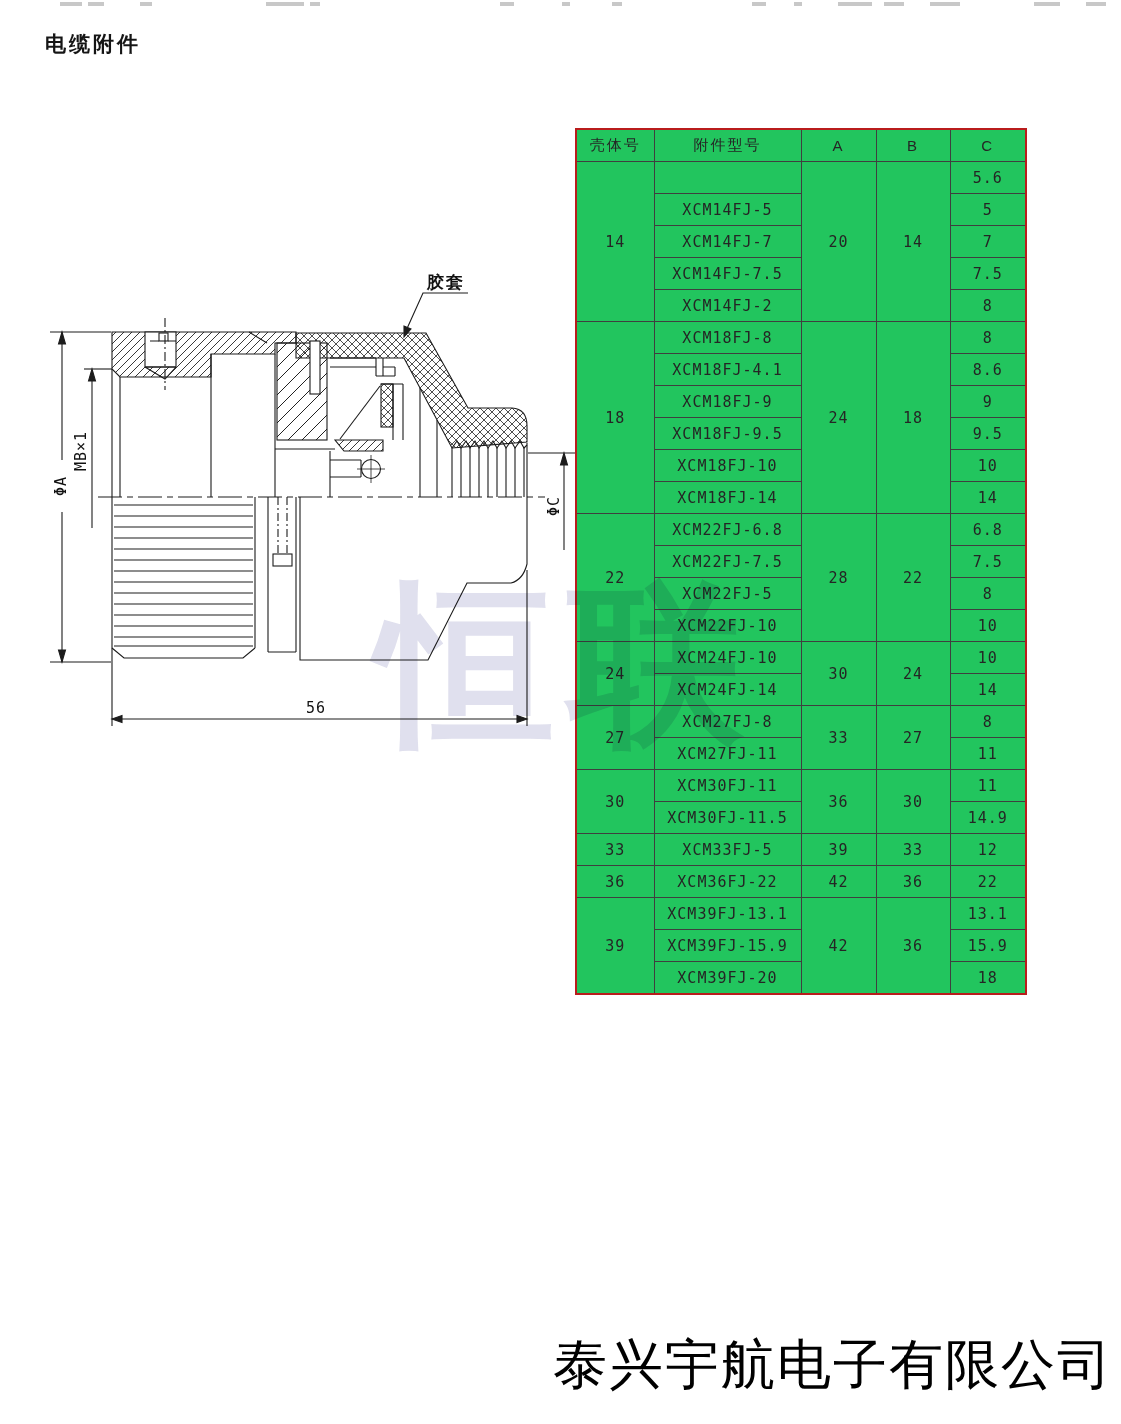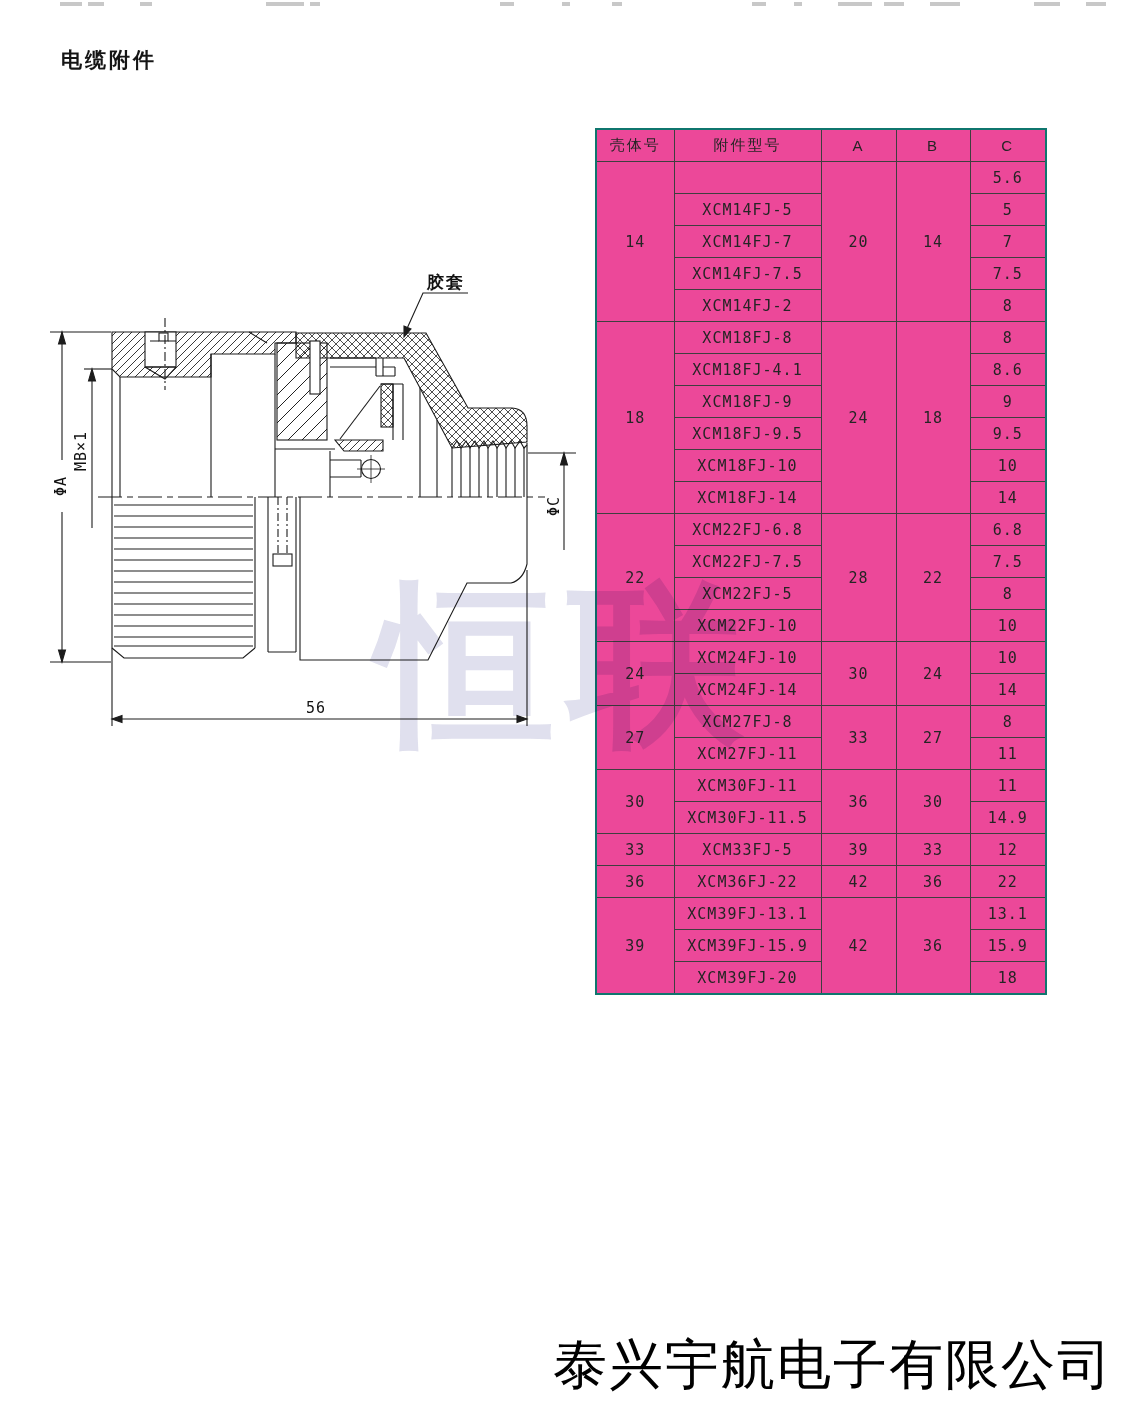--- a/index.html
+++ b/index.html
@@ -2,29 +2,29 @@
 <html><head>
 <meta charset="utf-8">
 <style>
   html,body{margin:0;padding:0;background:#e8e8e8;}
   .page{position:relative;width:1121px;height:1424px;background:#ffffff;overflow:hidden;
         font-family:"Liberation Sans", sans-serif;}
   
   .remnants{position:absolute;left:0;top:0;width:1121px;height:10px;}
   .remnants i{position:absolute;top:2px;height:4px;background:#9a9a9a;opacity:.55;display:block;}
   
-  .title{position:absolute;left:45px;top:30px;margin:16px;font-size:21px;font-weight:700;
+  .title{position:absolute;left:45px;top:30px;margin:0;font-size:21px;font-weight:700;
          color:#151515;letter-spacing:3px;font-family:"Liberation Sans",sans-serif;}
   
   .drawing{position:absolute;left:40px;top:250px;}
   .dimtxt{font:15px "DejaVu Sans Mono", monospace;fill:#111;letter-spacing:1px;}
   .cjk{font:700 17px "Liberation Sans", sans-serif;fill:#111;letter-spacing:2px;}
   
-  .spec{position:absolute;left:595px;top:128px;border-collapse:collapse;table-layout:fixed;
-        width:450px;border:2px solid #0f766e;background:#ec4899;}
+  .spec{position:absolute;left:575px;top:128px;border-collapse:collapse;table-layout:fixed;
+        width:450px;border:2px solid #b91c1c;background:#22c55e;}
   .spec th,.spec td{border:1px solid #3f3f3f;height:31px;padding:0;text-align:center;
         vertical-align:middle;color:#252525;font:15px "DejaVu Sans Mono", monospace;letter-spacing:1px;}
   .spec th{font-family:"Liberation Sans",sans-serif;font-weight:400;letter-spacing:2px;font-size:15px;}
   
   .wm{position:absolute;left:378px;top:578px;font-family:"Liberation Serif", serif;font-weight:700;
       font-size:176px;line-height:1;letter-spacing:14px;color:#6f6fae;opacity:.22;
       mix-blend-mode:multiply;pointer-events:none;z-index:6;white-space:nowrap;}
   .company{position:absolute;left:553px;top:1333px;font-family:"Liberation Serif", serif;
       font-size:54px;line-height:1.2;letter-spacing:2px;color:#000000;pointer-events:none;
       white-space:nowrap;}

